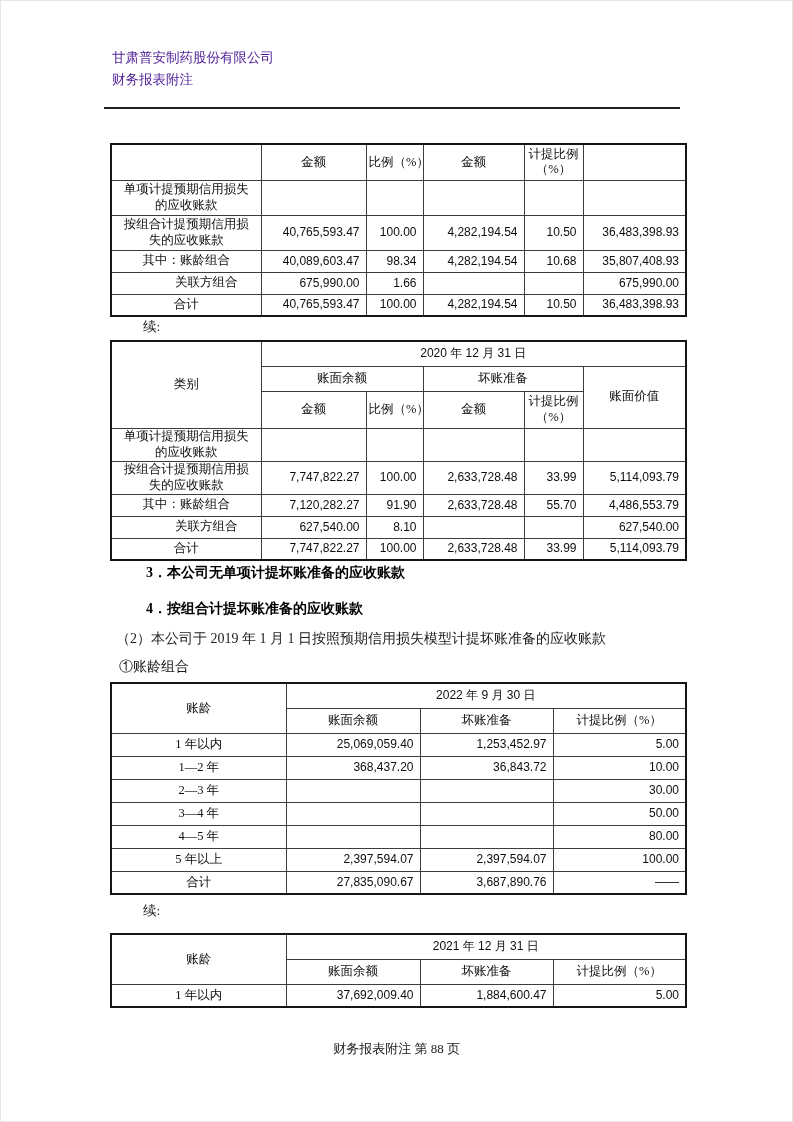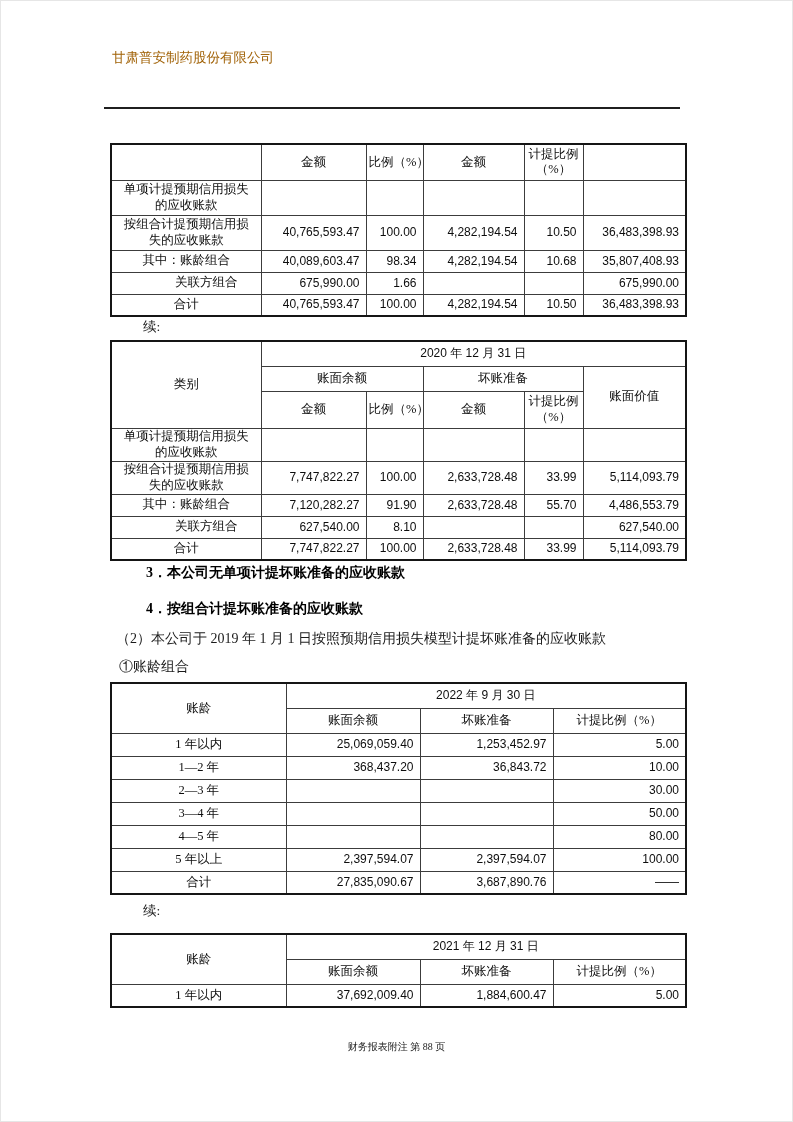--- a/index.html
+++ b/index.html
@@ -5,21 +5,21 @@
   html,body { margin:0; padding:0; background:#fff; }
   .page {
     position:relative; width:793px; height:1122px; background:#ffffff;
     font-family:"Liberation Serif","DejaVu Serif",serif; color:#111;
     box-shadow: inset 0 0 0 1px #e6e6e6;
     overflow:hidden;
   }
   .abs { position:absolute; }
 
   
-  .hdr { left:112px; top:47px; font-size:13.5px; line-height:21.5px; color:#a16207; }
+  .hdr { left:112px; top:47px; font-size:13.5px; line-height:21.5px; color:#4c1d95; }
   .hdr div { white-space:nowrap; }
   .hdr-rule { left:104px; top:107px; width:576px; border-top:2px solid #1f1f1f; height:0; }
 
   
   .fin-table { position:absolute; border-collapse:collapse; table-layout:fixed;
                font-size:12.5px; line-height:1.22; color:#0d0d0d;
                border:2px solid #151515; }
   .fin-table td { border:1px solid #3c3c3c; padding:0 6px; vertical-align:middle; overflow:hidden; }
   .hc { text-align:center; padding:0 2px !important; }
   .nowrap { white-space:nowrap; }
@@ -43,29 +43,30 @@
   .cont-1 { left:143px; top:318px; }
   .cont-2 { left:143px; top:902px; }
 
   .bold-heading { font-weight:bold; font-size:14px; color:#000; white-space:nowrap; }
   .h-item3 { left:146px; top:564px; }
   .h-item4 { left:146px; top:600px;font-family:Liberation Serif, serif; }
   .para { font-size:14px; color:#1a1a1a; white-space:nowrap; }
   .p-2 { left:116px; top:630px; }
   .p-aging { left:119px; top:658px; }
 
-  .footer { left:0; top:1040px; width:793px; text-align:center; font-size:10px; color:#1a1a1a; }
+  .footer { left:0; top:1040px; width:793px; text-align:center; font-size:13px; color:#1a1a1a; }
 </style>
 </head>
 <body>
 
 <div class="page">
 
   <div class="abs hdr">
     <div>甘肃普安制药股份有限公司</div>
+    <div>财务报表附注</div>
   </div>
   <div class="abs hdr-rule"></div>
 
   <table class="fin-table t-prior">
     <colgroup>
         <col style="width:150px">
         <col style="width:105px">
         <col style="width:57px">
         <col style="width:101px">
         <col style="width:59px">

